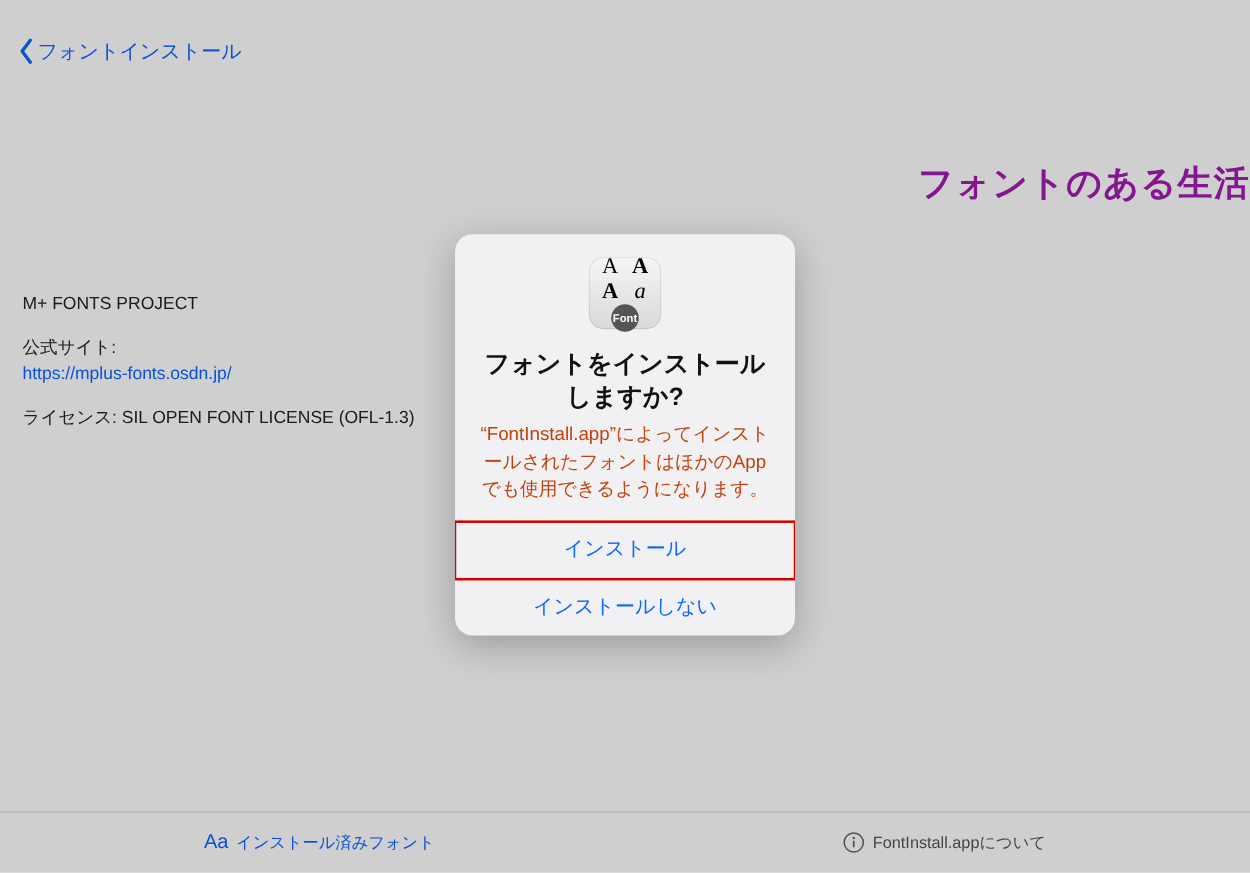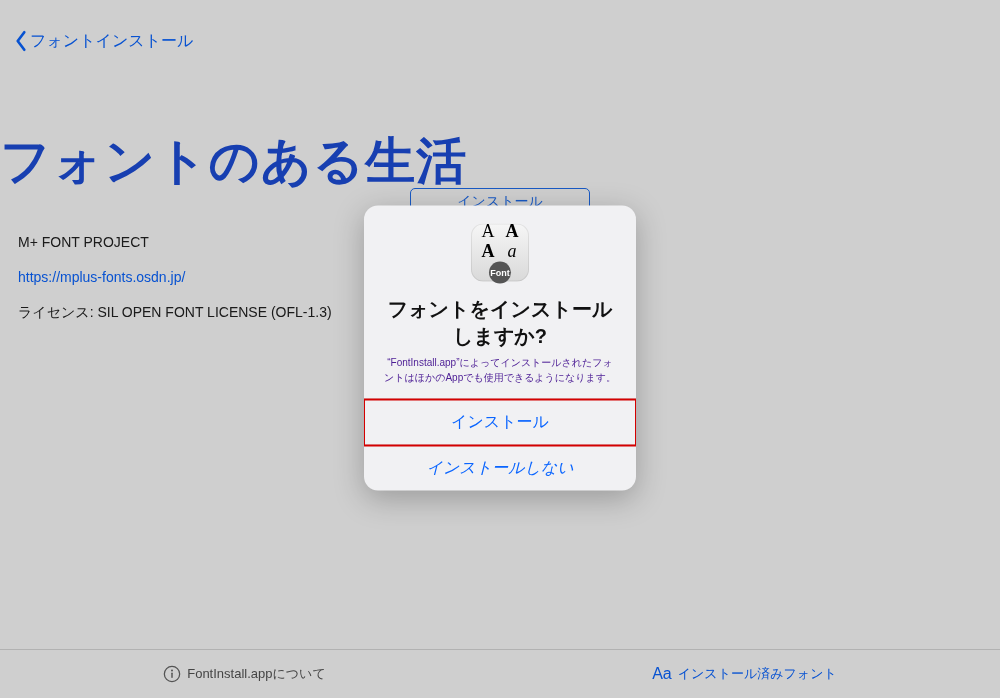--- a/index.html
+++ b/index.html
@@ -25,22 +25,22 @@
   }
   .back svg { width: 14px; height: 22px; margin-right: 2px; }
 
   .title {
     position: absolute; top: 90px; left: 18px;
     font-size: 21px; color: #222;
   }
 
   .sample {
     position: absolute; top: 128px; left: 0; right: 0;
-    text-align: left;
-    font-size: 50px; font-weight: 900; color: #1d4ed8;
+    text-align: right;
+    font-size: 28px; font-weight: 900; color: #a21caf;
     letter-spacing: 1px;
   }
 
   .install-btn {
     position: absolute; top: 188px; left: 50%; transform: translateX(-50%);
     width: 180px; height: 26px;
     border: 1px solid #1f6ef0; border-radius: 5px;
     background: transparent;
     color: #1f6ef0; font-size: 14px; line-height: 24px;
     text-align: center; cursor: pointer;
@@ -92,29 +92,29 @@
   .modal-icon .g1 { font-weight: 400; }
   .modal-icon .g2 { font-weight: 700; }
   .modal-icon .g3 { font-style: italic; font-family: cursive; }
   .modal-icon .badge {
     width: 22px; height: 22px; border-radius: 50%;
     background: #555; color: #fff; font-size: 9px;
     display:flex;align-items:center;justify-content:center;
     font-weight:700;
   }
   .modal h3 { font-size: 20px; font-weight: 600; margin-top: 14px; padding: 0 18px; color:#111;}
-  .modal p  { font-size: 10px; color: #4c1d95; margin-top: 6px; padding: 0 20px; line-height: 1.45;}
+  .modal p  { font-size: 15px; color: #c2410c; margin-top: 6px; padding: 0 20px; line-height: 1.45;}
   .modal-buttons { width: 100%; margin-top: 14px; border-top: 1px solid #d0d0d4; }
   .modal-btn {
     width: 100%; padding: 12px 0;
     font-size: 16px; color: #0a65ff; background: transparent;
     border: none; border-bottom: 1px solid #d0d0d4;
     cursor: pointer;
   }
-  .modal-btn:last-child { border-bottom: none; font-style: italic; }
+  .modal-btn:last-child { border-bottom: none; }
   .highlight { outline: 2px solid #d40000; outline-offset: -1px; }
 </style>
 </head>
 <body>
 
 <div class="page">
 
   <div class="back">
     <svg viewBox="0 0 12 20">
         <path d="M9 2 L3 10 L9 18" stroke="#0a65ff" stroke-width="2.4" fill="none" stroke-linecap="round" stroke-linejoin="round"></path>
@@ -122,44 +122,45 @@
     <span>フォントインストール</span>
   </div>
 
 
   <div class="sample">フォントのある生活</div>
 
   <div class="install-btn">インストール</div>
 
   <div class="meta">
     <div class="block">
-      <div>M+ FONT PROJECT</div>
+      <div>M+ FONTS PROJECT</div>
     </div>
     <div class="block">
+      <div>公式サイト:</div>
       <a class="link">https://mplus-fonts.osdn.jp/</a>
     </div>
     <div class="block">
       <div>ライセンス: SIL OPEN FONT LICENSE (OFL-1.3)</div>
     </div>
   </div>
 
   <div class="divider"></div>
 
   <div class="footer">
+    <div class="footer-item left">
+      <span class="aa">Aa</span>
+      <span>インストール済みフォント</span>
+    </div>
     <div class="footer-item">
       <svg viewBox="0 0 20 20">
         <circle cx="10" cy="10" r="8.5" stroke="#666" stroke-width="1.4" fill="none"></circle>
         <circle cx="10" cy="6" r="1.1" fill="#666"></circle>
         <rect x="9.2" y="8.4" width="1.6" height="6" rx="0.8" fill="#666"></rect>
       </svg>
       <span>FontInstall.appについて</span>
-    </div>
-    <div class="footer-item left">
-      <span class="aa">Aa</span>
-      <span>インストール済みフォント</span>
     </div>
   </div>
 
 </div>
 
 <div class="dim"></div>
 
 <div class="modal">
   <div class="modal-icon">
     <span class="g g1">A</span>

